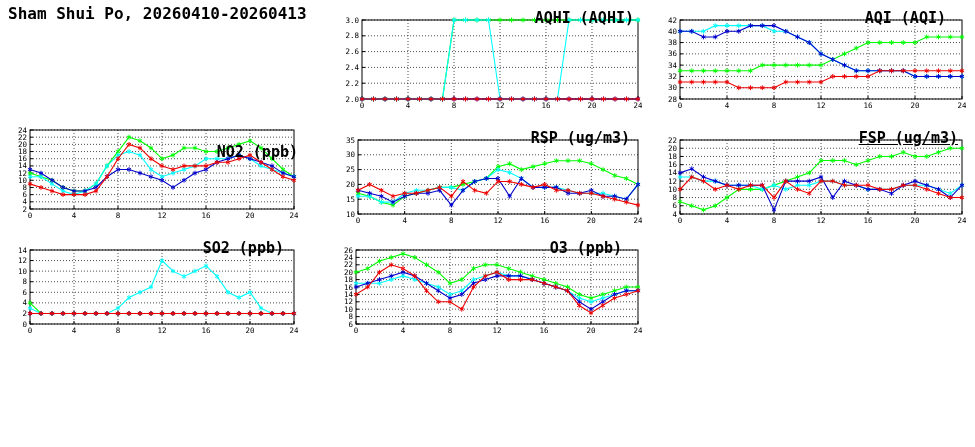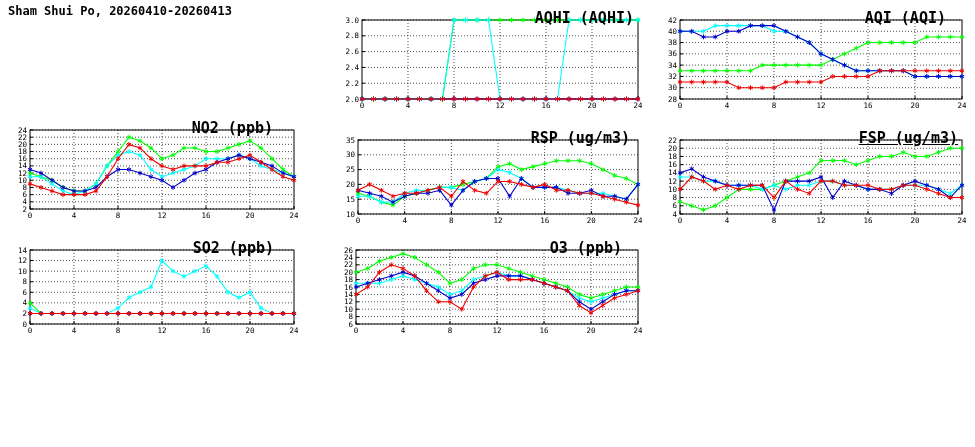--- a/index.html
+++ b/index.html
@@ -1,17 +1,17 @@
 <!DOCTYPE html>
 <html><head>
 <meta charset="utf-8">
 <style>
   html,body{margin:0;padding:0;background:#ffffff;}
   body{width:975px;height:447px;position:relative;font-family:"DejaVu Sans Mono",monospace;}
-  .title{position:absolute;left:8px;top:4px;font-size:12px;font-weight:bold;color:#000;letter-spacing:0px;}
+  .title{position:absolute;left:8px;top:4px;font-size:16px;font-weight:bold;color:#000;letter-spacing:0px;}
   .panel{position:absolute;}
   .panel svg{display:block;}
   .ptitle{position:absolute;font-size:15px;font-weight:bold;color:#000;right:4px;top:1px;white-space:nowrap;}
   text{font-family:"DejaVu Sans Mono",monospace;}
 </style>
 </head>
 <body>
 
 <div class="title">Sham Shui Po, 20260410-20260413</div>
 
@@ -1671,21 +1671,21 @@
         <line x1="275.00" y1="56.28" x2="275.00" y2="61.08"></line>
         <line x1="272.91" y1="57.48" x2="277.09" y2="59.88"></line>
         <line x1="272.91" y1="59.88" x2="277.09" y2="57.48"></line>
       </g>
       <g stroke="#ee0000" stroke-width="1">
         <line x1="286.00" y1="59.87" x2="286.00" y2="64.67"></line>
         <line x1="283.91" y1="61.07" x2="288.09" y2="63.47"></line>
         <line x1="283.91" y1="63.47" x2="288.09" y2="61.07"></line>
       </g>
     </svg>
-    <div class="ptitle" style="right: 25px;">NO2 (ppb)</div>
+    <div class="ptitle" style="right: 0; margin-top: 24px;">NO2 (ppb)</div>
   </div>
 <div class="panel" id="p-rsp" style="left:332px;top:128px;">
     <svg width="310" height="100">
       <line x1="26" y1="86.00" x2="306" y2="86.00" stroke="#000" stroke-width="0.7" stroke-dasharray="1,2"></line>
       <line x1="26" y1="71.20" x2="306" y2="71.20" stroke="#000" stroke-width="0.7" stroke-dasharray="1,2"></line>
       <line x1="26" y1="56.40" x2="306" y2="56.40" stroke="#000" stroke-width="0.7" stroke-dasharray="1,2"></line>
       <line x1="26" y1="41.60" x2="306" y2="41.60" stroke="#000" stroke-width="0.7" stroke-dasharray="1,2"></line>
       <line x1="26" y1="26.80" x2="306" y2="26.80" stroke="#000" stroke-width="0.7" stroke-dasharray="1,2"></line>
       <line x1="26" y1="12.00" x2="306" y2="12.00" stroke="#000" stroke-width="0.7" stroke-dasharray="1,2"></line>
       <line x1="72.67" y1="12" x2="72.67" y2="86" stroke="#000" stroke-width="0.7" stroke-dasharray="1,2"></line>
@@ -3330,21 +3330,21 @@
         <line x1="275.00" y1="73.03" x2="275.00" y2="77.83"></line>
         <line x1="272.91" y1="74.23" x2="277.09" y2="76.63"></line>
         <line x1="272.91" y1="76.63" x2="277.09" y2="74.23"></line>
       </g>
       <g stroke="#ee0000" stroke-width="1">
         <line x1="286.00" y1="73.03" x2="286.00" y2="77.83"></line>
         <line x1="283.91" y1="74.23" x2="288.09" y2="76.63"></line>
         <line x1="283.91" y1="76.63" x2="288.09" y2="74.23"></line>
       </g>
     </svg>
-    <div class="ptitle" style="right: 24px;">SO2 (ppb)</div>
+    <div class="ptitle" style="right: 14px;">SO2 (ppb)</div>
   </div>
 <div class="panel" id="p-o3" style="left:332px;top:238px;">
     <svg width="310" height="100">
       <line x1="24" y1="86.00" x2="306" y2="86.00" stroke="#000" stroke-width="0.7" stroke-dasharray="1,2"></line>
       <line x1="24" y1="78.60" x2="306" y2="78.60" stroke="#000" stroke-width="0.7" stroke-dasharray="1,2"></line>
       <line x1="24" y1="71.20" x2="306" y2="71.20" stroke="#000" stroke-width="0.7" stroke-dasharray="1,2"></line>
       <line x1="24" y1="63.80" x2="306" y2="63.80" stroke="#000" stroke-width="0.7" stroke-dasharray="1,2"></line>
       <line x1="24" y1="56.40" x2="306" y2="56.40" stroke="#000" stroke-width="0.7" stroke-dasharray="1,2"></line>
       <line x1="24" y1="49.00" x2="306" y2="49.00" stroke="#000" stroke-width="0.7" stroke-dasharray="1,2"></line>
       <line x1="24" y1="41.60" x2="306" y2="41.60" stroke="#000" stroke-width="0.7" stroke-dasharray="1,2"></line>

